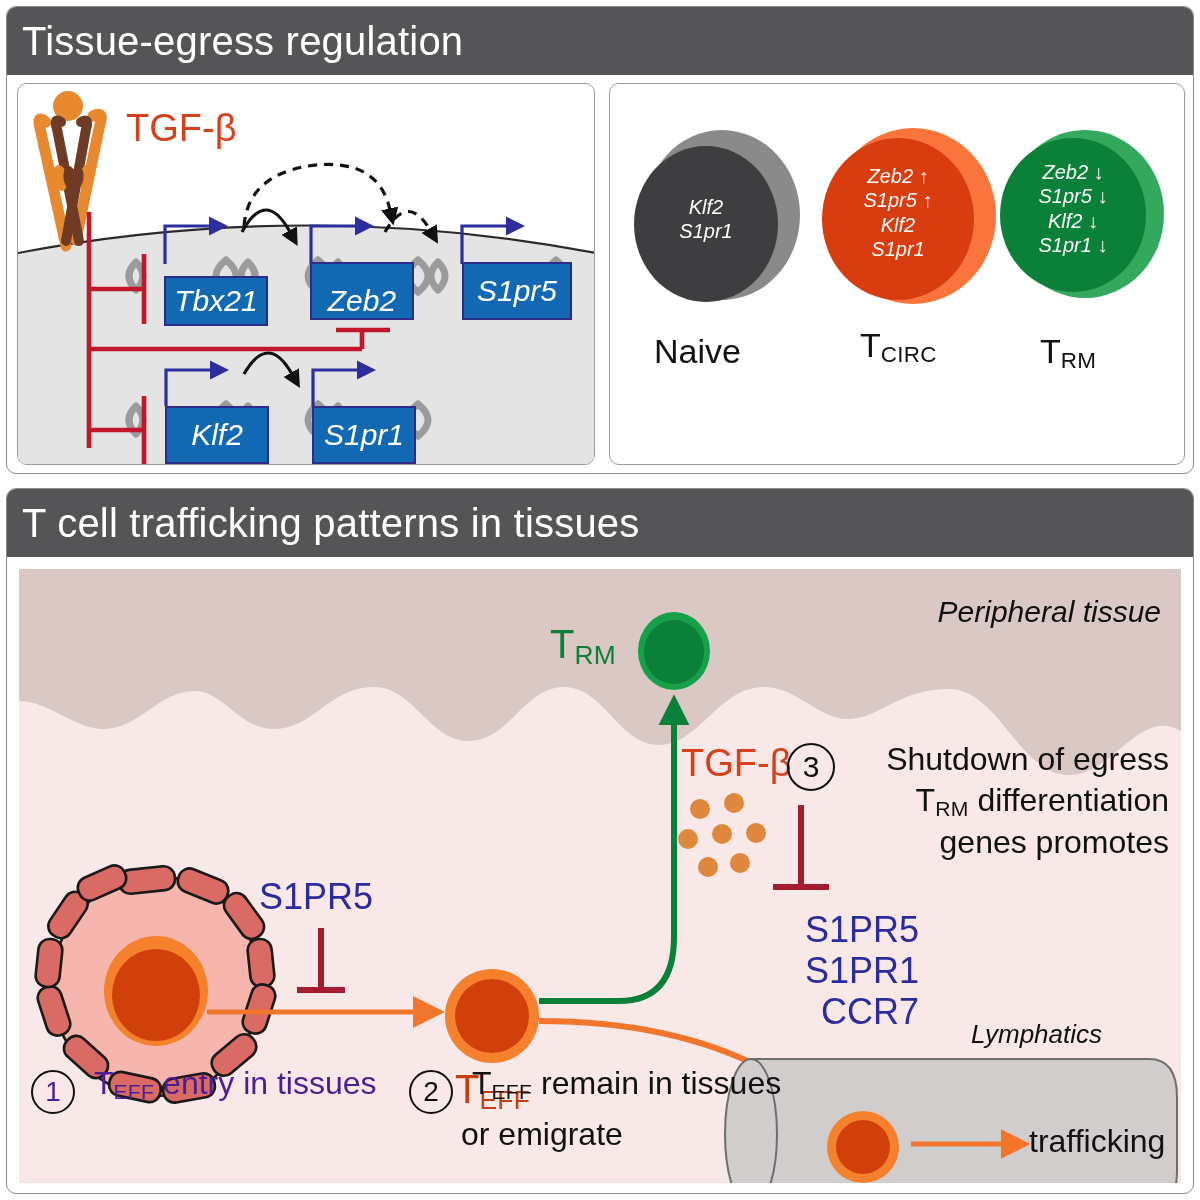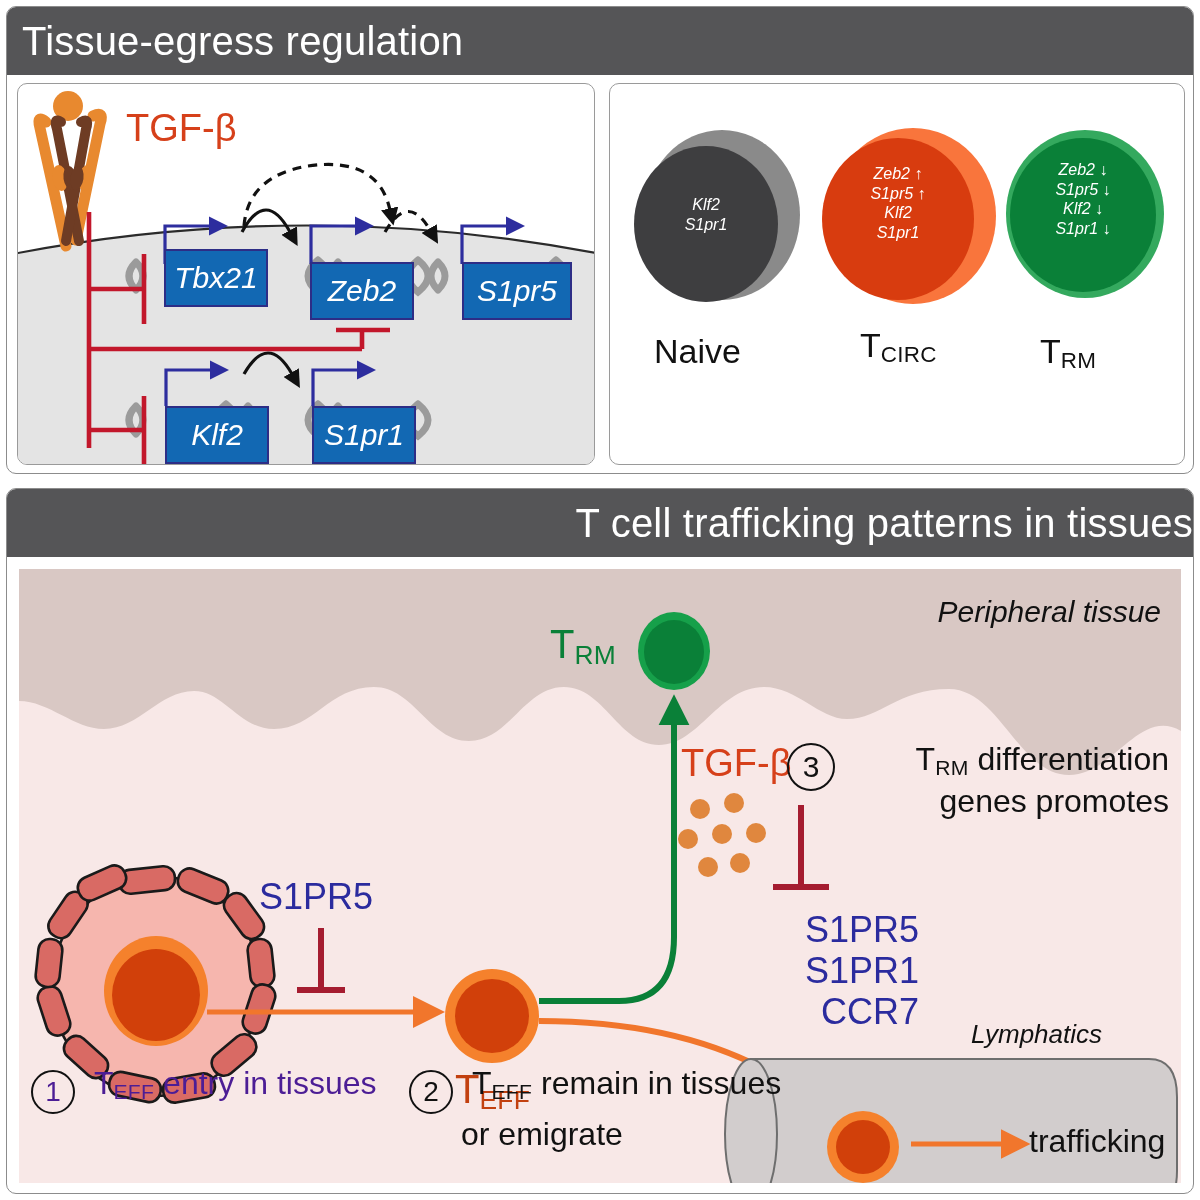--- a/index.html
+++ b/index.html
@@ -13,21 +13,21 @@
 
   
   .subpanel{position:absolute;box-sizing:border-box;border:1.5px solid #9a9a9a;border-radius:10px;background:#fff;overflow:hidden;}
 
   
   .lbl{position:absolute;white-space:nowrap;line-height:1;}
   .tgfb{color:#d6401a;font-size:38px;}
   .italic{font-style:italic;}
   .cellname{font-size:34px;color:#111;}
   .sub{font-size:.66em;vertical-align:-.22em;letter-spacing:.3px;}
-  .genelist{position:absolute;left:0;right:0;text-align:center;color:#fff;font-style:italic;font-size:16px;line-height:1.22;}
+  .genelist{position:absolute;left:0;right:0;text-align:center;color:#fff;font-style:italic;font-size:20px;line-height:1.22;}
 
   
   .genebox{position:absolute;box-sizing:border-box;background:#1268b3;border:2px solid #2d2d86;
            color:#fff;font-style:italic;font-size:30px;display:flex;align-items:center;justify-content:center;}
 
   
   .circ{position:absolute;border-radius:50%;}
 
   svg{position:absolute;left:0;top:0;overflow:visible;}
   .nosel{user-select:none;}
@@ -112,24 +112,24 @@
       <svg width="578" height="382">
         <g stroke="#111" stroke-width="3.2" fill="none">
           <path d="M224,148 Q248,104 272,148" marker-end="url(#blackarrow)"></path>
           <path d="M226,142 Q230,92 290,82" stroke-dasharray="9 7"></path>
           <path d="M290,82 Q360,72 372,126" stroke-dasharray="9 7" marker-end="url(#blackarrow2)"></path>
           <path d="M367,148 Q390,108 412,146" stroke-dasharray="9 7" marker-end="url(#blackarrow2)"></path>
           <path d="M226,290 Q250,248 274,290" marker-end="url(#blackarrow)"></path>
         </g>
       </svg>
 
-      <div class="genebox" style="left:146px;top:165px;width:104px;height:58px;">
+      <div class="genebox" style="left:146px;top:192px;width:104px;height:50px;">
         <span>Tbx21</span>
       </div>
-      <div class="genebox" style="left:292px;top:178px;width:104px;height:58px;">
+      <div class="genebox" style="left:292px;top:178px;width:104px;height:58px;align-items:flex-end;">
         <span>Zeb2</span>
       </div>
       <div class="genebox" style="left:444px;top:178px;width:110px;height:58px;">
         <span>S1pr5</span>
       </div>
       <div class="genebox" style="left:147px;top:322px;width:104px;height:58px;">
         <span>Klf2</span>
       </div>
       <div class="genebox" style="left:294px;top:322px;width:104px;height:58px;">
         <span>S1pr1</span>
@@ -178,37 +178,37 @@
             <div>S1pr1</div>
           </div>
         </div>
         <div class="lbl cellname" style="left:40px;top:220px;">
           <span>T</span><span class="sub">CIRC</span>
         </div>
       </div>
 
       <div style="position:absolute;left:390px;top:24px;width:180px;height:330px;">
         <div class="circ" style="left:6px;top:22px;width:158px;height:168px;background:#34a95e;"></div>
-        <div class="circ" style="left:10px;top:30px;width:146px;height:154px;background:#0a8038;">
+        <div class="circ" style="left:0px;top:30px;width:146px;height:154px;background:#0a8038;">
           <div class="genelist" style="top:22px;">
             <div>Zeb2 ↓</div>
             <div>S1pr5 ↓</div>
             <div>Klf2 ↓</div>
             <div>S1pr1 ↓</div>
           </div>
         </div>
         <div class="lbl cellname" style="left:40px;top:226px;">
           <span>T</span><span class="sub">RM</span>
         </div>
       </div>
     </div>
   </div>
 
   <div class="panel" style="left:6px;top:488px;width:1188px;height:706px;">
-    <div class="panel-header" style="height:68px;justify-content:flex-end;">
+    <div class="panel-header" style="height:68px;">
       <span class="htitle">T cell trafficking patterns in tissues</span>
     </div>
 
     <div style="position:absolute;left:12px;top:80px;width:1162px;height:614px;background:#f8e8e7;overflow:hidden;">
 
       <svg width="1162" height="614">
         <path d="M0,0 L1162,0 L1162,162 C1120,138 1095,206 1050,206 C1000,206 980,120 930,120
                  C878,120 862,150 828,150 C800,150 778,118 745,118
                  C700,118 680,176 640,176 C600,176 585,118 545,118
                  C505,118 490,172 450,172 C410,172 395,118 355,118
@@ -307,20 +307,21 @@
           <path d="M14,86 L70,86"></path>
         </g>
       </svg>
 
       <div style="position:absolute;left:820px;top:170px;width:330px;text-align:right;">
         <div style="position:absolute;left:-52px;top:4px;width:44px;height:44px;border:2.4px solid #111;border-radius:50%;
                     display:flex;align-items:center;justify-content:center;font-size:30px;color:#111;">
           <span>3</span>
         </div>
         <div style="font-size:32px;color:#111;line-height:1.28;">
+          <div>Shutdown of egress</div>
           <div>T<span class="sub">RM</span> differentiation</div>
           <div>genes promotes</div>
         </div>
       </div>
 
       <div style="position:absolute;left:600px;top:340px;width:300px;text-align:right;font-size:36px;color:#2b2b9e;line-height:1.14;">
         <div>S1PR5</div>
         <div>S1PR1</div>
         <div>CCR7</div>
       </div>

